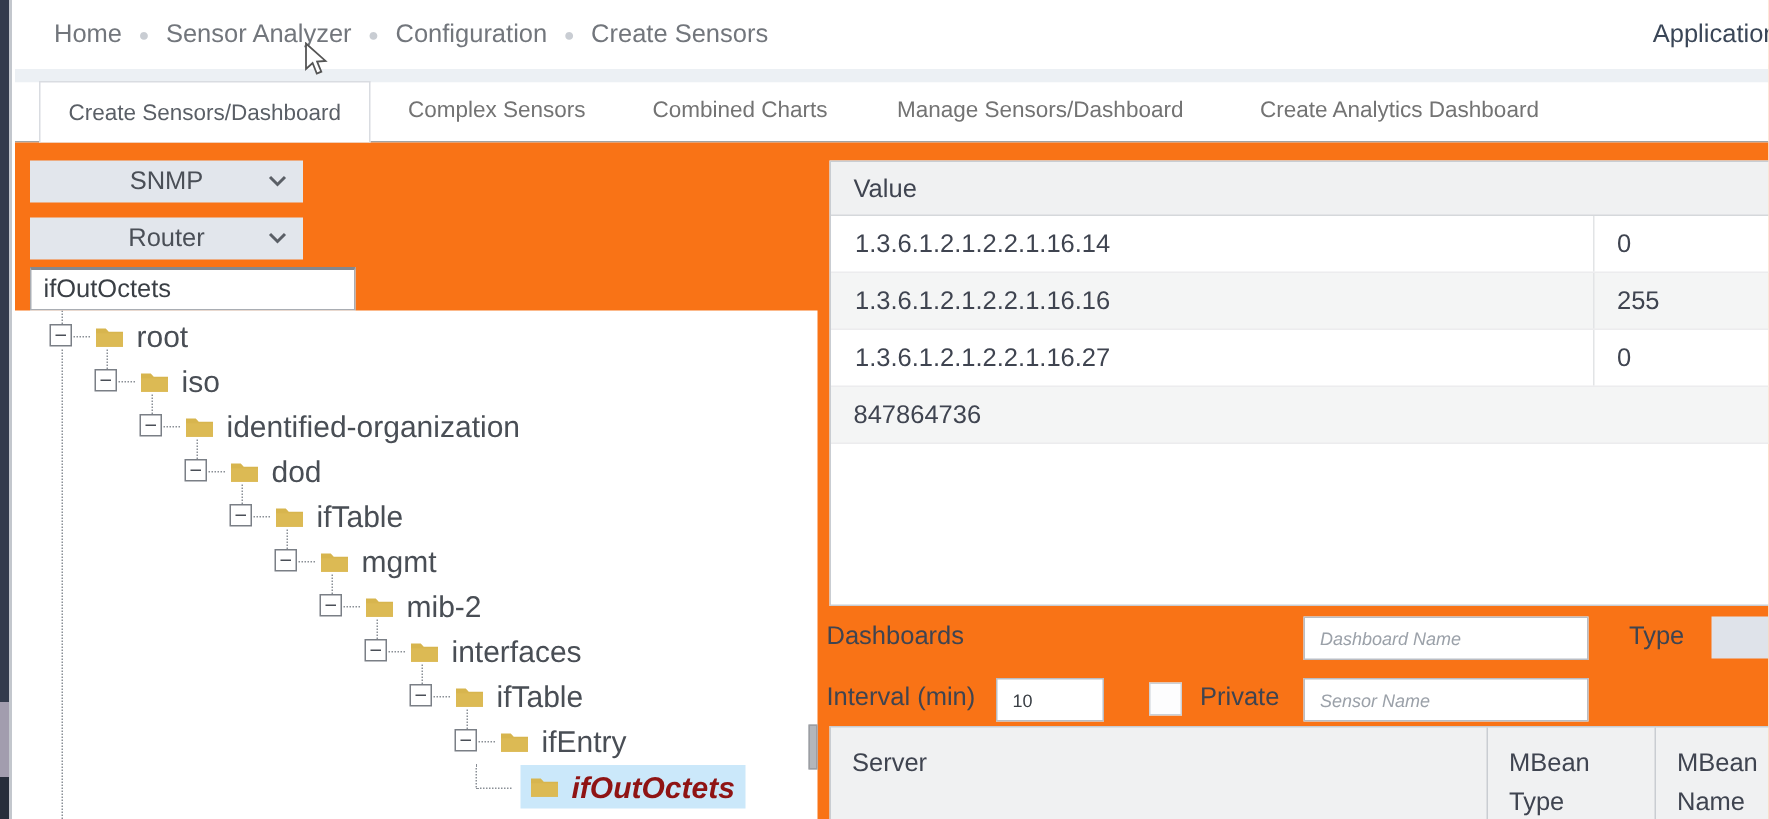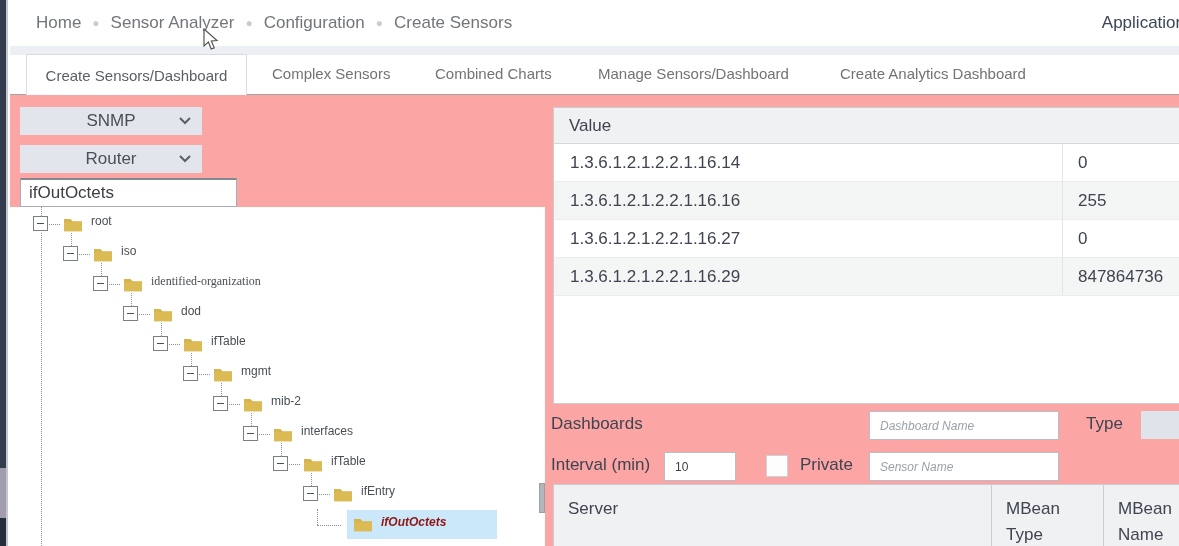--- a/index.html
+++ b/index.html
@@ -24,41 +24,41 @@
   
   .tabbar { position:absolute; left:10px; top:55px; right:0; height:40px; background:#fff; border-bottom:1px solid #a3a3a3; }
   .tab-active {
     position:absolute; left:16px; top:-1px; width:221px; height:41px; background:#fff;
     border:1px solid #d9dce1; border-bottom:none; display:flex; align-items:center; justify-content:center;
     font-size:15px; color:#5a5f66; z-index:2; cursor:default;
   }
   .tab { position:absolute; top:0; height:36px; display:flex; align-items:center; font-size:15px; color:#737373; cursor:pointer; white-space:nowrap; }
 
   
-  .content { position:absolute; left:10px; top:95px; right:0; bottom:0; background:#fca5a5; }
+  .content { position:absolute; left:10px; top:95px; right:0; bottom:0; background:#f97316; }
 
   
   .sel { position:absolute; background:#e2e6ec; display:flex; align-items:center; justify-content:center; font-size:17px; color:#4a4f57; cursor:pointer; }
   .sel .chev { position:absolute; right:11px; top:50%; transform:translateY(-50%); line-height:0; }
   .sel-snmp { left:10px; top:12px; width:182px; height:28px; }
   .sel-router { left:10px; top:50px; width:182px; height:28px; }
   .filter-box {
     position:absolute; left:10px; top:83px; width:217px; height:29px; background:#fff;
     border:1px solid #a9adb3; border-top:2px solid #83888f; font-size:17px; color:#3a3f45; padding:0 8px;
     font-family:"Liberation Sans", sans-serif;
   }
 
   
   .tree-panel { position:absolute; left:-2px; top:112px; width:537px; height:341px; background:#fff; overflow:hidden; }
   .texp { position:absolute; width:15px; height:15px; background:#fff; border:1px solid #7a7f86; }
   .texp::after { content:""; position:absolute; left:3px; right:3px; top:6px; border-top:1px solid #4a4f57; }
   .vdot { position:absolute; width:0; border-left:1px dotted #8a8f96; }
   .hdot { position:absolute; height:0; border-top:1px dotted #8a8f96; }
   .tfolder { position:absolute; width:20px; height:16px; line-height:0; }
-  .tlabel { position:absolute; font-size:12px; color:#494e55; white-space:nowrap; cursor:default; }
+  .tlabel { position:absolute; font-size:20px; color:#494e55; white-space:nowrap; cursor:default; }
   .tsel { position:absolute; background:#cbe8fa; }
   .tsel .tlabel { font-style:italic; font-weight:bold; color:#8f1414; }
 
   
   .prop-panel { position:absolute; left:543px; top:12px; width:640px; height:297px; background:#fff; border:1px solid #c9cdd2; }
   .prop-head { display:flex; height:36px; background:#f0f1f2; border-bottom:1px solid #d5d8db; font-size:17px; color:#3f4450; }
   .ph-prop { width:509px; border-right:1px solid #d5d8db; display:flex; align-items:center; padding-left:16px; position:relative; cursor:pointer; }
   .sort-arrow { position:absolute; right:14px; top:50%; transform:translateY(-50%); font-size:9px; color:#4a4e54; }
   .ph-val { flex:1; display:flex; align-items:center; padding-left:15px; cursor:pointer; }
   .prop-row { display:flex; height:38px; font-size:17px; color:#3f4450; border-bottom:1px solid #ececee; background:#fff; cursor:default; }
@@ -161,21 +161,21 @@
             <path d="M1 6.2 H19 V15.2 H1 Z" fill="#dcba54"></path>
           </svg></div>
         <div class="tlabel" style="left:113px; top:37px;">iso</div>
         <div class="vdot" style="left:93px; top:56px; height:13px;"></div>
         <div class="texp" style="left:85px; top:69px;"></div>
         <div class="hdot" style="left:101px; top:77px; width:11px;"></div>
         <div class="tfolder" style="left:115px; top:69px;"><svg width="20" height="16" viewBox="0 0 20 16">
             <path d="M1 3 h6.5 l2 2.2 H19 v10 H1 Z" fill="#d7b54e"></path>
             <path d="M1 6.2 H19 V15.2 H1 Z" fill="#dcba54"></path>
           </svg></div>
-        <div class="tlabel" style="left:143px; top:67px;font-family:Liberation Serif, serif;">identified-organization</div>
+        <div class="tlabel" style="left:143px; top:67px;">identified-organization</div>
         <div class="vdot" style="left:123px; top:86px; height:13px;"></div>
         <div class="texp" style="left:115px; top:99px;"></div>
         <div class="hdot" style="left:131px; top:107px; width:11px;"></div>
         <div class="tfolder" style="left:145px; top:99px;"><svg width="20" height="16" viewBox="0 0 20 16">
             <path d="M1 3 h6.5 l2 2.2 H19 v10 H1 Z" fill="#d7b54e"></path>
             <path d="M1 6.2 H19 V15.2 H1 Z" fill="#dcba54"></path>
           </svg></div>
         <div class="tlabel" style="left:173px; top:97px;">dod</div>
         <div class="vdot" style="left:153px; top:116px; height:13px;"></div>
         <div class="texp" style="left:145px; top:129px;"></div>
@@ -250,21 +250,20 @@
           </div>
           <div class="prop-row alt">
             <div class="pc-prop">1.3.6.1.2.1.2.2.1.16.16</div>
             <div class="pc-val">255</div>
           </div>
           <div class="prop-row">
             <div class="pc-prop">1.3.6.1.2.1.2.2.1.16.27</div>
             <div class="pc-val">0</div>
           </div>
           <div class="prop-row alt">
-            <div class="pc-prop">1.3.6.1.2.1.2.2.1.16.29</div>
             <div class="pc-val">847864736</div>
           </div>
         </div>
     </div>
 
     <div class="flabel" style="left:541px; top:319px;">Dashboards</div>
 
 
     <input class="tinput" style="left: 859px; top: 316px; width: 190px; height: 29px;" placeholder="Dashboard Name">
 

